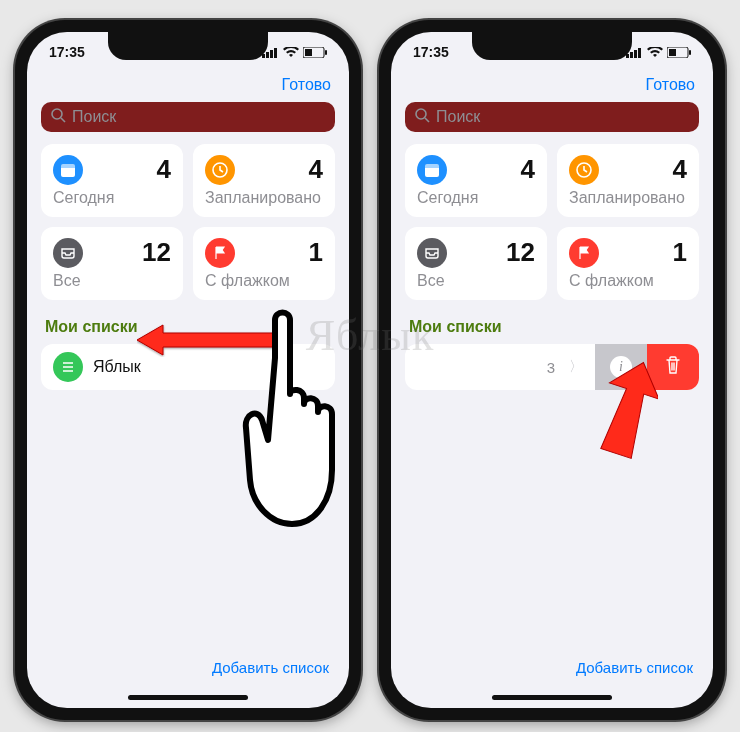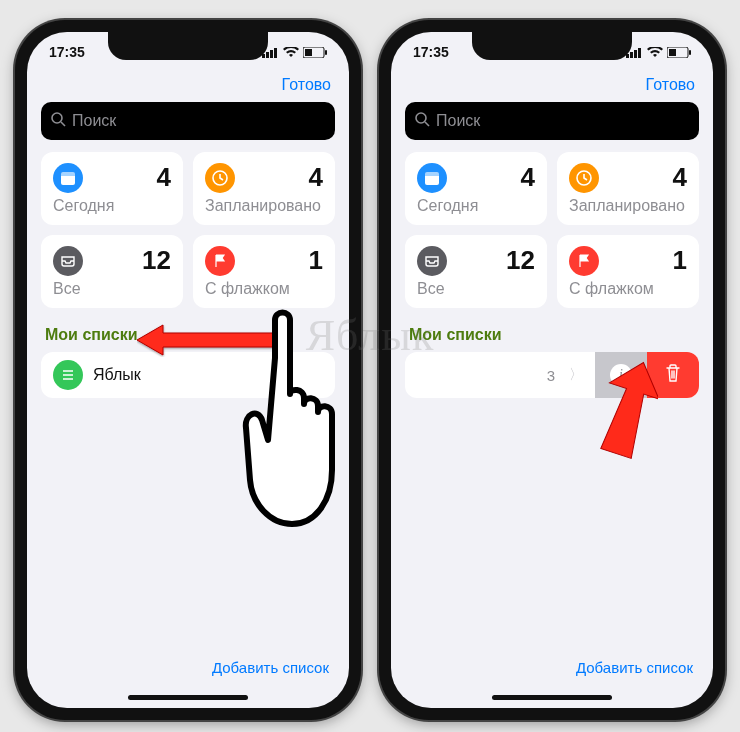--- a/index.html
+++ b/index.html
@@ -19,21 +19,21 @@
   .statusbar {
     height: 40px; display: flex; justify-content: space-between; align-items: center;
     padding: 0 22px; font-size: 14px; font-weight: 600; color: #111;
   }
   .status-right { display: flex; gap: 4px; align-items: center; }
   .signal, .wifi, .batt { display: inline-block; }
   .signal svg, .wifi svg, .batt svg { display: block; }
   .navbar { display: flex; justify-content: flex-end; padding: 4px 18px 8px; }
   .nav-btn { color: #007aff; font-size: 16px; background: none; border: none; }
   .search {
-    margin: 0 14px 12px; background: #000000; border-radius: 10px; height: 38px;
+    margin: 0 14px 12px; background: #7f1d1d; border-radius: 10px; height: 30px;
     display: flex; align-items: center; padding: 0 10px; color: #8e8e93; font-size: 16px; gap: 6px;
   }
   .summary { display: grid; grid-template-columns: 1fr 1fr; gap: 10px; padding: 0 14px; }
   .card { background: #fff; border-radius: 12px; padding: 10px 12px; display: flex; flex-direction: column; gap: 4px; }
   .card-top { display: flex; justify-content: space-between; align-items: center; }
   .card-icon { width: 30px; height: 30px; border-radius: 50%; display: flex; align-items: center; justify-content: center; color: #fff; }
   .bg-blue { background: #1e90ff; }
   .bg-orange { background: #ff9500; }
   .bg-gray { background: #5b5b60; }
   .bg-red { background: #ff3b30; }

